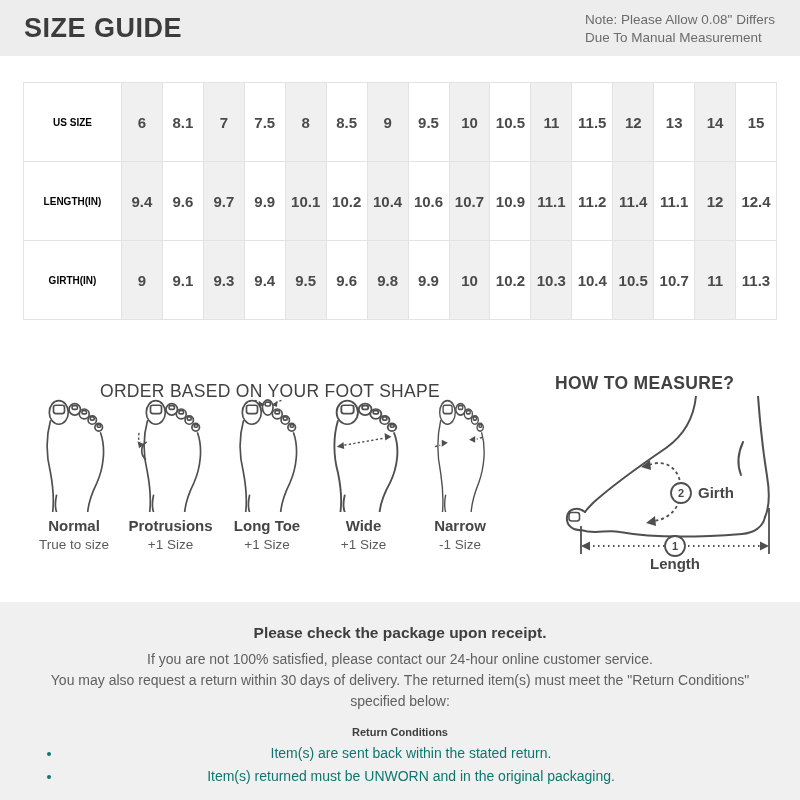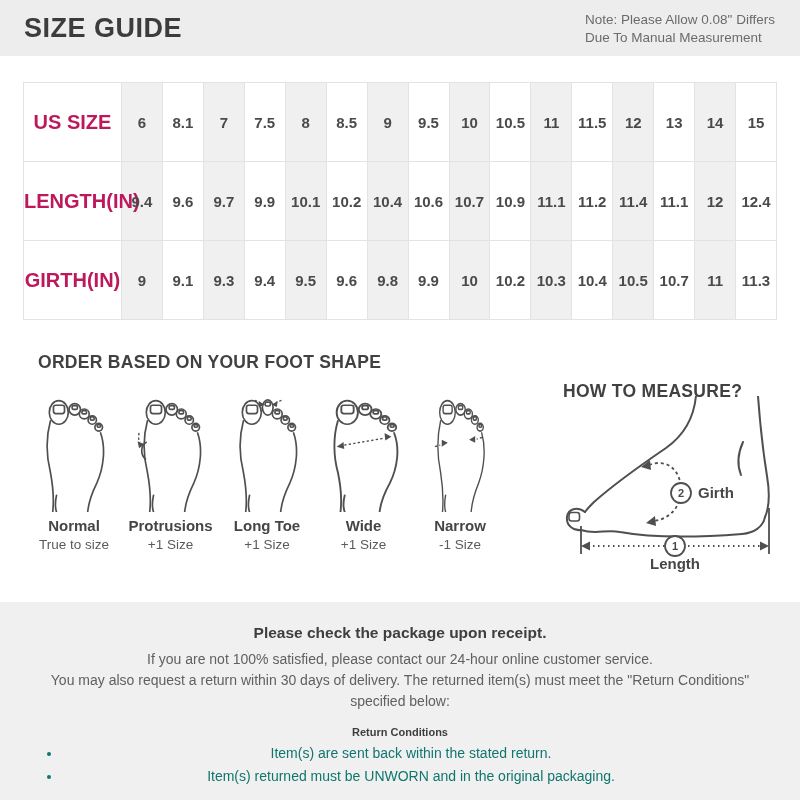--- a/index.html
+++ b/index.html
@@ -10,26 +10,26 @@
   .header{position:absolute;left:0;top:0;width:800px;height:56px;background:#ededed;}
   .page-title{position:absolute;left:24px;top:50%;transform:translateY(-50%);
               font-size:27px;font-weight:700;color:#3c3c3c;letter-spacing:.5px;margin:0;}
   .note{position:absolute;left:585px;top:11px;font-size:13.5px;line-height:18px;color:#6b6b6b;}
 
   
   .size-table{position:absolute;left:23px;top:82px;width:754px;border-collapse:collapse;table-layout:fixed;}
   .size-table td{height:78px;border:1px solid #e3e3e3;text-align:center;vertical-align:middle;
                  font-size:15px;font-weight:600;color:#4a4a4a;padding:0;}
   .size-table td:nth-child(even){background:#f0f0f0;}
-  .size-table td.lbl{width:97px;font-size:20px;font-weight:700;color:#be185d;background:#fff;}
-
-  
-  .shape-title{position:absolute;left:38px;top:352px;width:464px;text-align:left;margin:0;
-               font-size:17.5px;font-weight:700;color:#414141;letter-spacing:.3px;}
-  .measure-title{position:absolute;left:551px;top:369px;margin:12px;
+  .size-table td.lbl{width:97px;font-size:10px;font-weight:700;color:#000000;background:#fff;}
+
+  
+  .shape-title{position:absolute;left:38px;top:381px;width:464px;text-align:center;margin:0;
+               font-size:17.5px;font-weight:400;color:#414141;letter-spacing:.3px;}
+  .measure-title{position:absolute;left:551px;top:369px;margin:4px;
                font-size:17.5px;font-weight:700;color:#414141;letter-spacing:.3px;}
 
   
   .feet{position:absolute;left:28px;top:398px;width:478px;display:flex;justify-content:space-between;}
   .foot-item{width:92px;display:flex;flex-direction:column;align-items:center;}
   .foot-item svg{width:82px;height:114px;display:block;}
   .foot-name{margin-top:5px;font-size:15px;font-weight:700;color:#454545;}
   .foot-advice{margin-top:3px;font-size:13.5px;color:#5a5a5a;}
 
   .measure-figure{position:absolute;left:548px;top:396px;width:245px;height:176px;}

